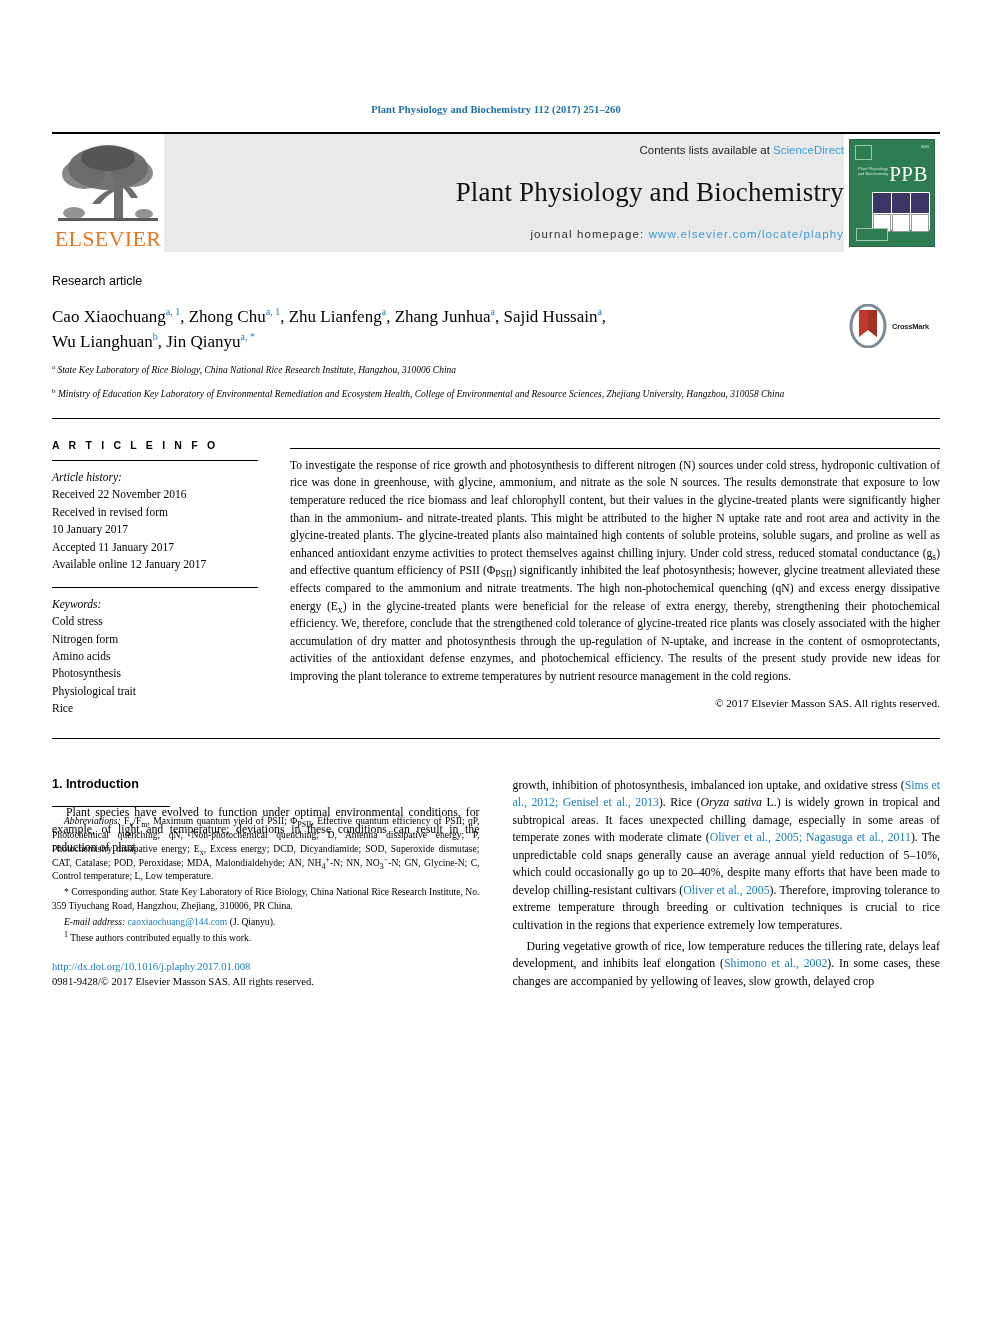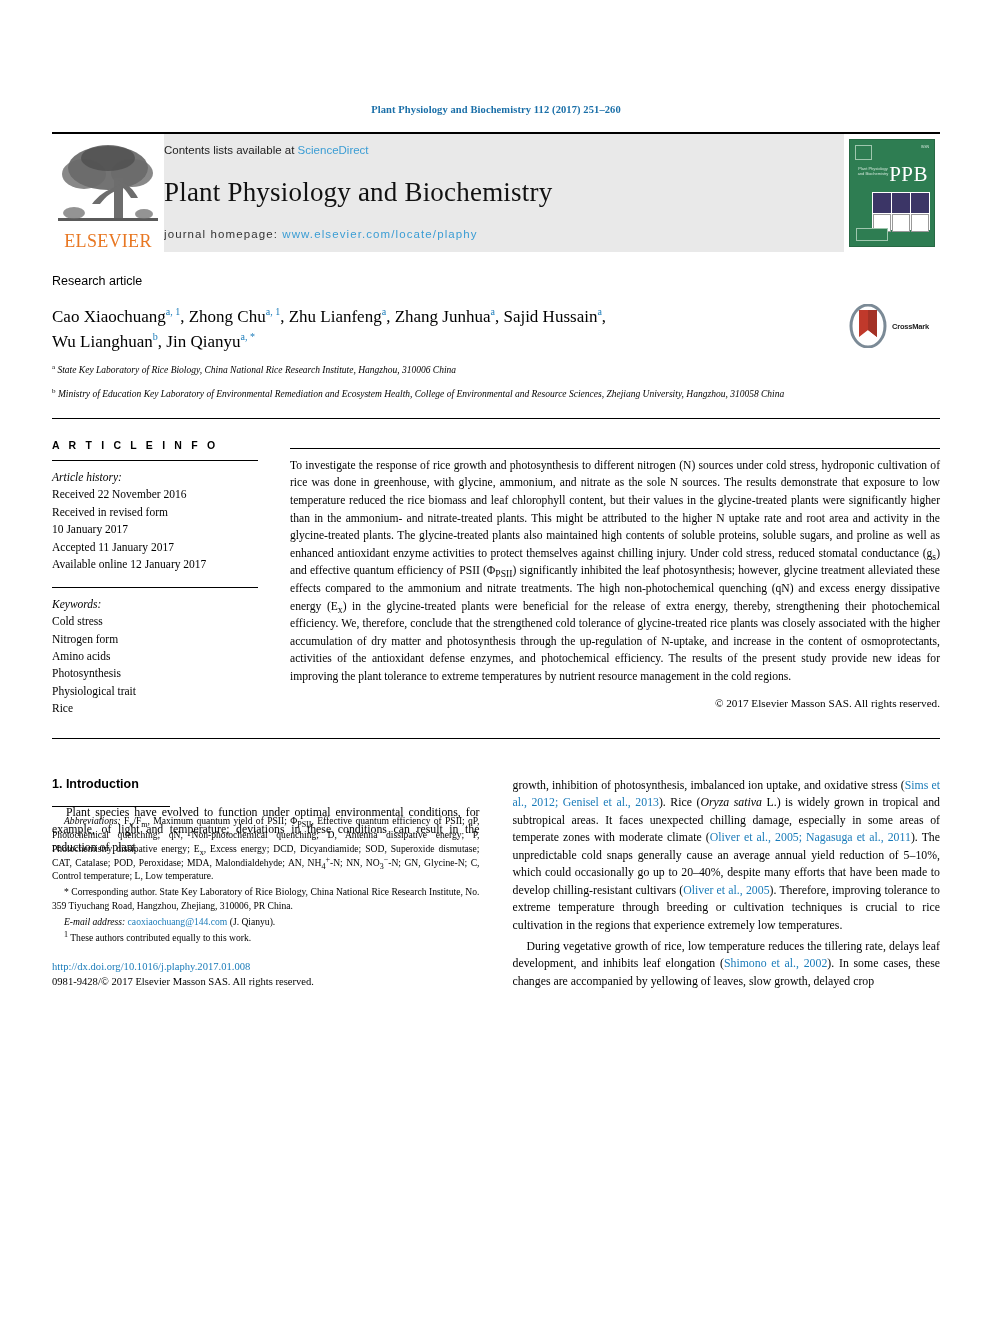--- a/index.html
+++ b/index.html
@@ -50,31 +50,31 @@
     box-sizing: border-box;
   }
   .tree-svg { display: block; margin: 0 auto; }
   .elsevier-word {
     position: absolute;
     bottom: 2px;
     left: 0; right: 0;
     text-align: center;
     color: #E87722;
     font-family: "Liberation Serif", serif;
-    font-size: 18px;
+    font-size: 22px;
     letter-spacing: .3px;
     line-height: 1;
   }
   .masthead-center {
     flex: 1 1 auto;
     background: #e9e9e9;
     display: flex;
     flex-direction: column;
     justify-content: space-between;
-    align-items: flex-start;
+    align-items: flex-end;
     padding: 10px 0 12px 0;
     box-sizing: border-box;
   }
   .contents-line {
     font-family: "Liberation Sans", sans-serif;
     font-size: 11.5px;
     color: #222;
   }
   .contents-line .sd { color: #3b9dd4; }
   .journal-title {

